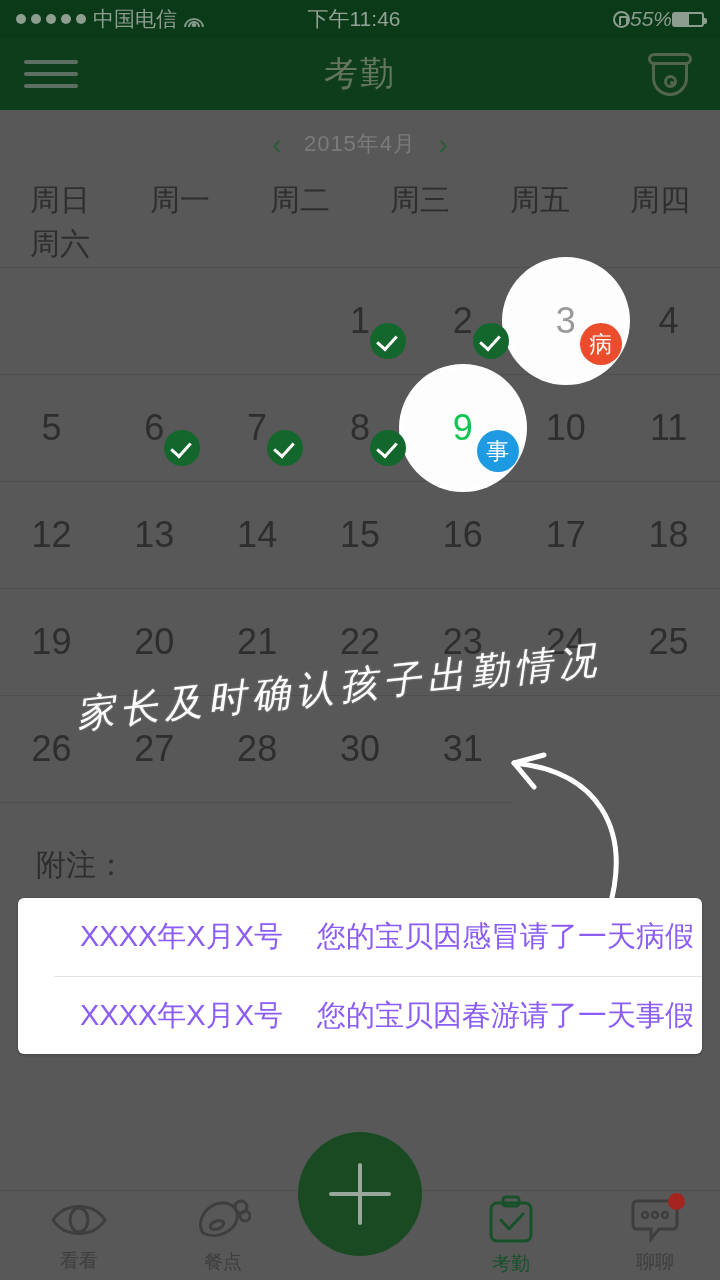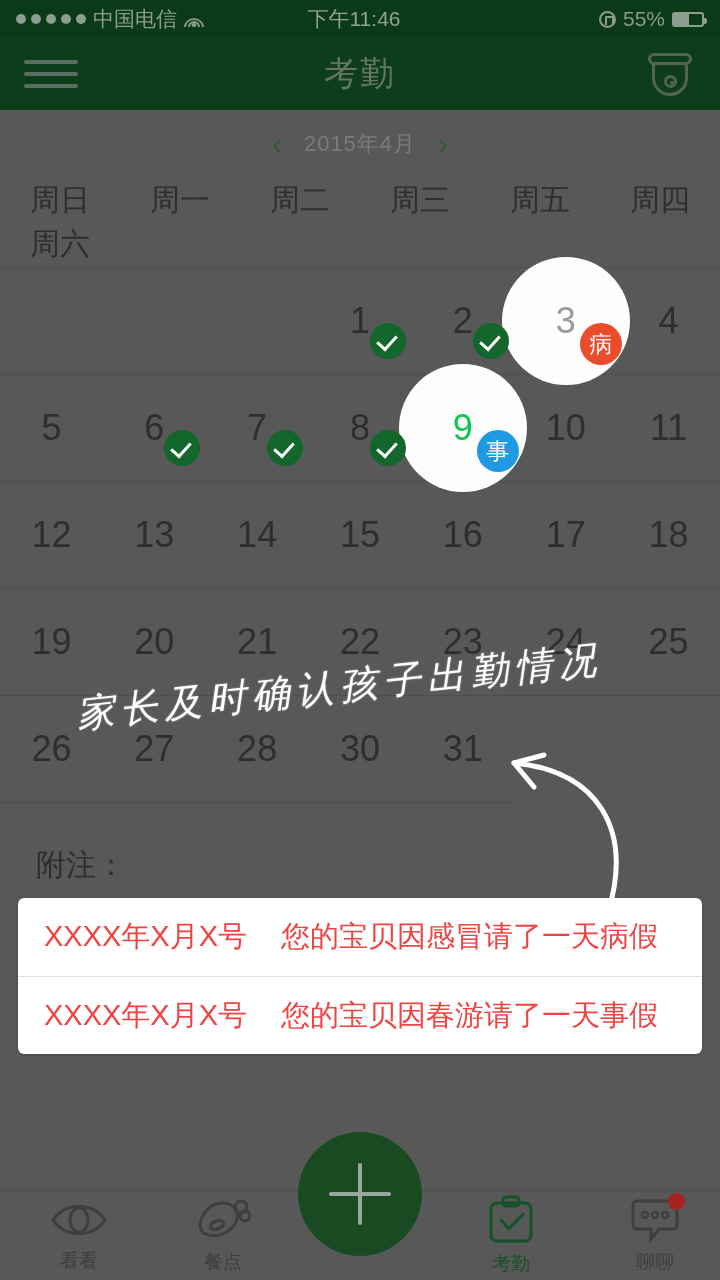--- a/index.html
+++ b/index.html
@@ -24,21 +24,21 @@
   .wifi { position:relative; width:20px; height:16px; }
   .wifi i {
     position:absolute; left:50%; bottom:0; transform:translateX(-50%);
     border:2px solid #8d9d90; border-bottom:none; border-radius:50% 50% 0 0 / 100% 100% 0 0;
     display:block;
   }
   .wifi i:nth-child(1){ width:20px; height:9px; opacity:.9; }
   .wifi i:nth-child(2){ width:12px; height:6px; }
   .wifi i:nth-child(3){ width:5px; height:4px; background:#8d9d90; border-radius:50%; border:none; }
   .sb-center { position:absolute; left:0; right:12px; text-align:center; font-size:21px; color:#93a296; pointer-events:none;}
-  .sb-right { margin-left:auto; display:flex; align-items:center; gap:7px; z-index:2; }
+  .sb-right { margin-left:auto; display:flex; align-items:center; z-index:2;font-style:italic; }
   .lock-ic { width:17px; height:17px; border:2px solid #8d9d90; border-radius:50%; position:relative; }
   .lock-ic:after{ content:""; position:absolute; left:4px; top:3px; width:5px; height:7px; border:2px solid #8d9d90; border-radius:2px 2px 0 0; border-bottom:none;}
   .batt { width:32px; height:15px; border:2px solid #8d9d90; border-radius:3px; position:relative; }
   .batt:after { content:""; position:absolute; right:-5px; top:4px; width:3px; height:6px; background:#8d9d90; border-radius:0 2px 2px 0;}
   .batt i { display:block; height:100%; background:#8d9d90; width:55%; }
 
   
   .header {
     position:absolute; top:38px; left:0; width:720px; height:72px;
     background:#0d3d1a; display:flex; align-items:center; padding:0 24px;
@@ -115,21 +115,21 @@
   .notes-label {
     position:absolute; left:36px; top:845px; font-size:30px; color:#2e2e2e; z-index:10;
   }
   .notes-panel {
     position:absolute; left:18px; top:898px; width:684px;
     background:#fff; border-radius:6px; overflow:hidden; z-index:12;
     box-shadow:0 1px 3px rgba(0,0,0,.25);
   }
   .note-row {
     height:78px; display:flex; align-items:center; padding:0 26px;
-    font-size:29px; color:#ef4444;
+    font-size:29px; color:#8b5cf6;margin-left:36px;
   }
   .note-row + .note-row { border-top:1px solid #e3e3e3; }
   .note-date { margin-right:34px; white-space:nowrap; }
   .note-text { white-space:nowrap; }
 
   
   .tabbar {
     position:absolute; left:0; bottom:0; width:720px; height:90px;
     background:#585858; border-top:1px solid #4e4e4e;
     display:grid; grid-template-columns:repeat(5,1fr); align-items:center;

